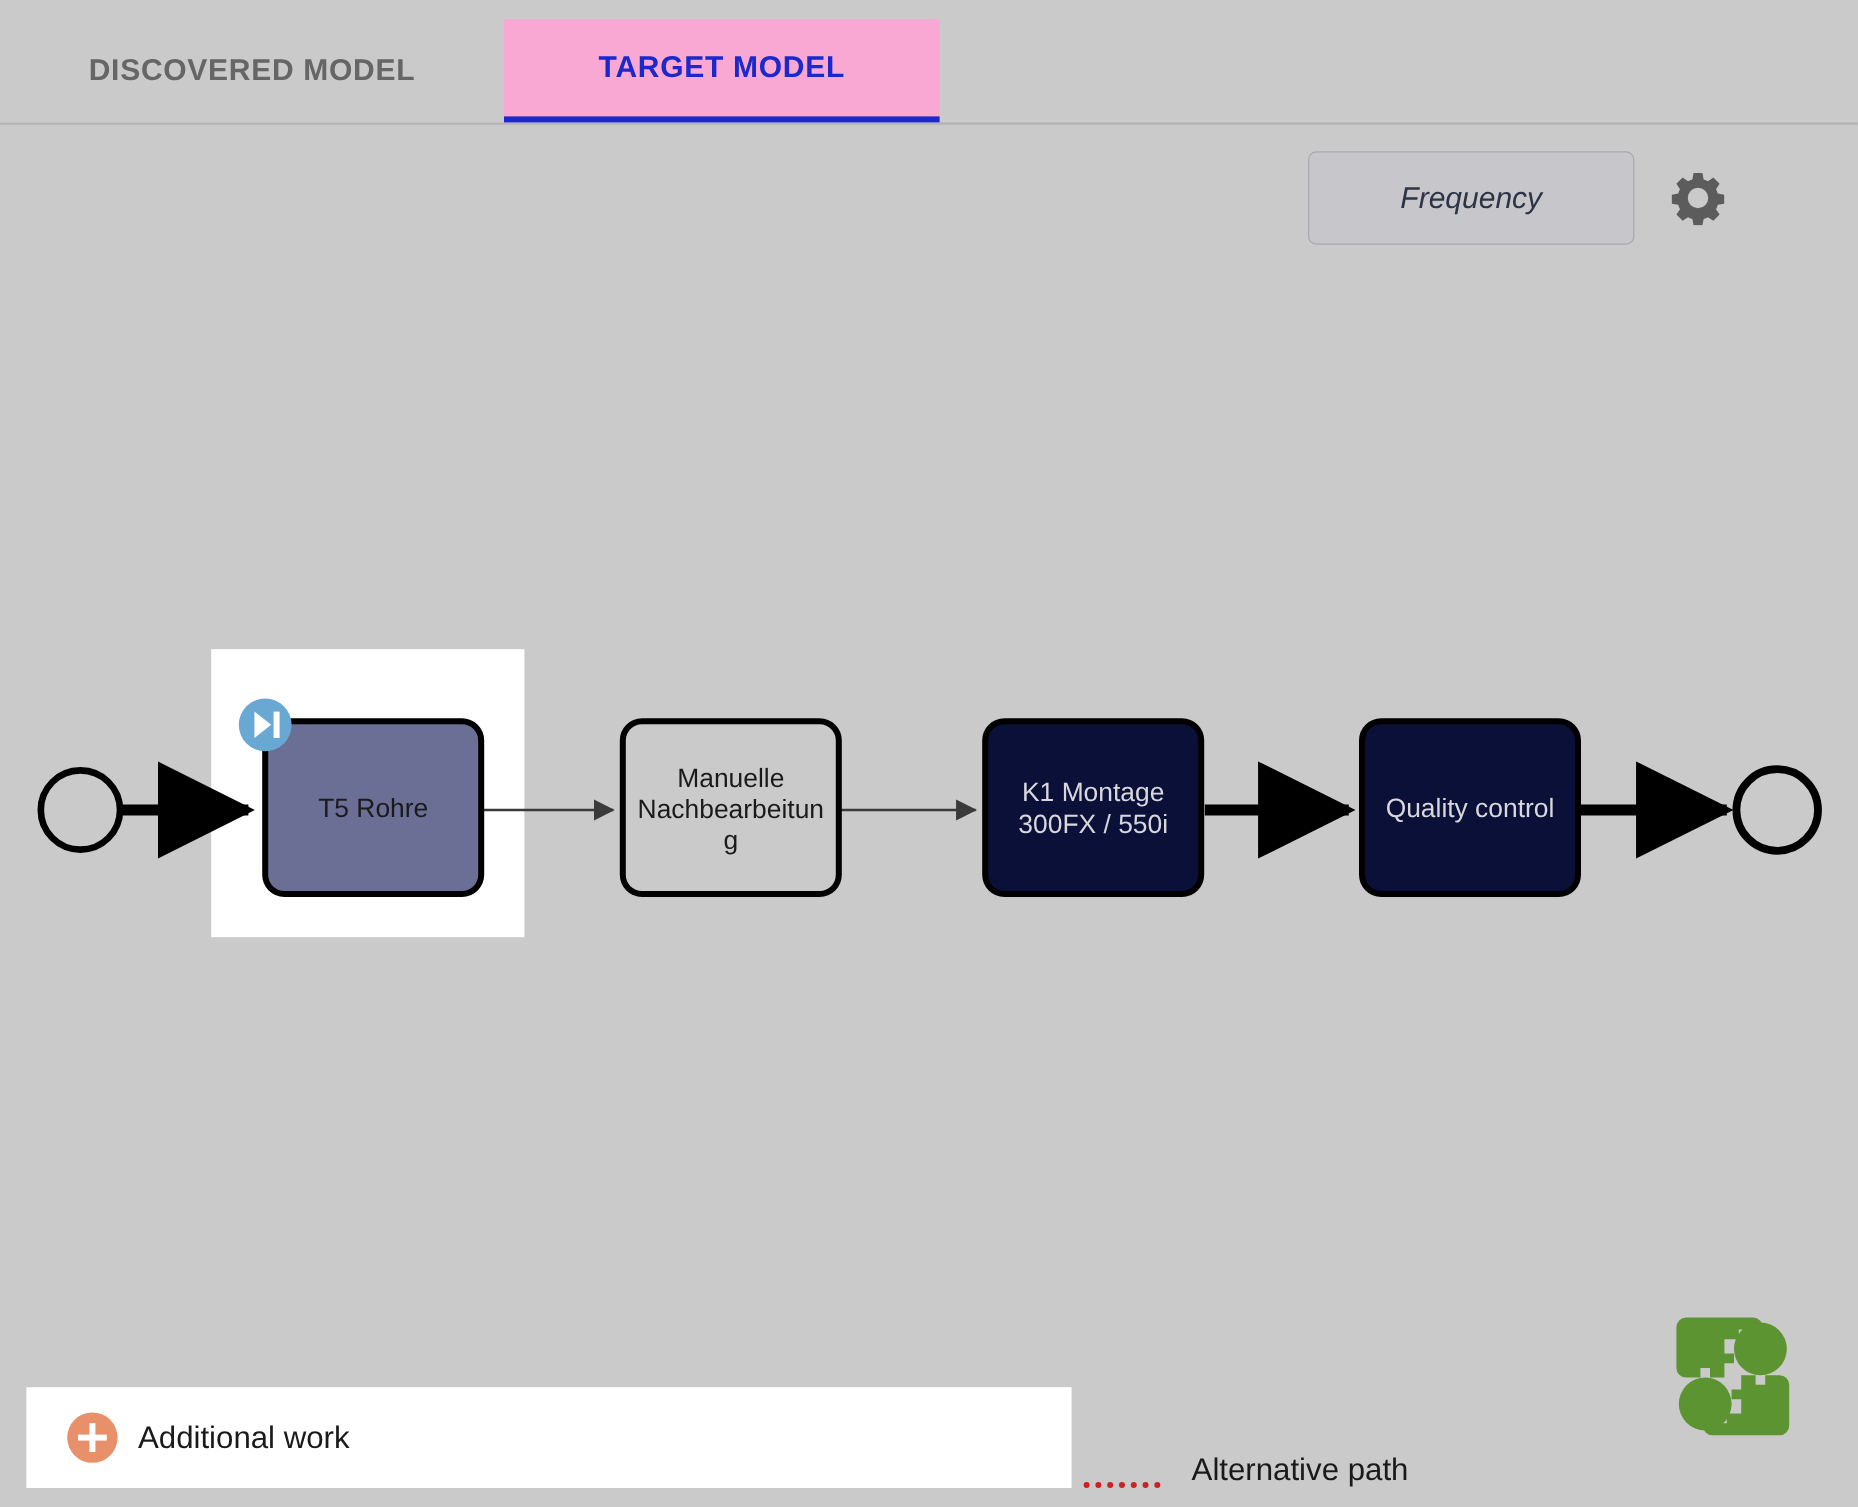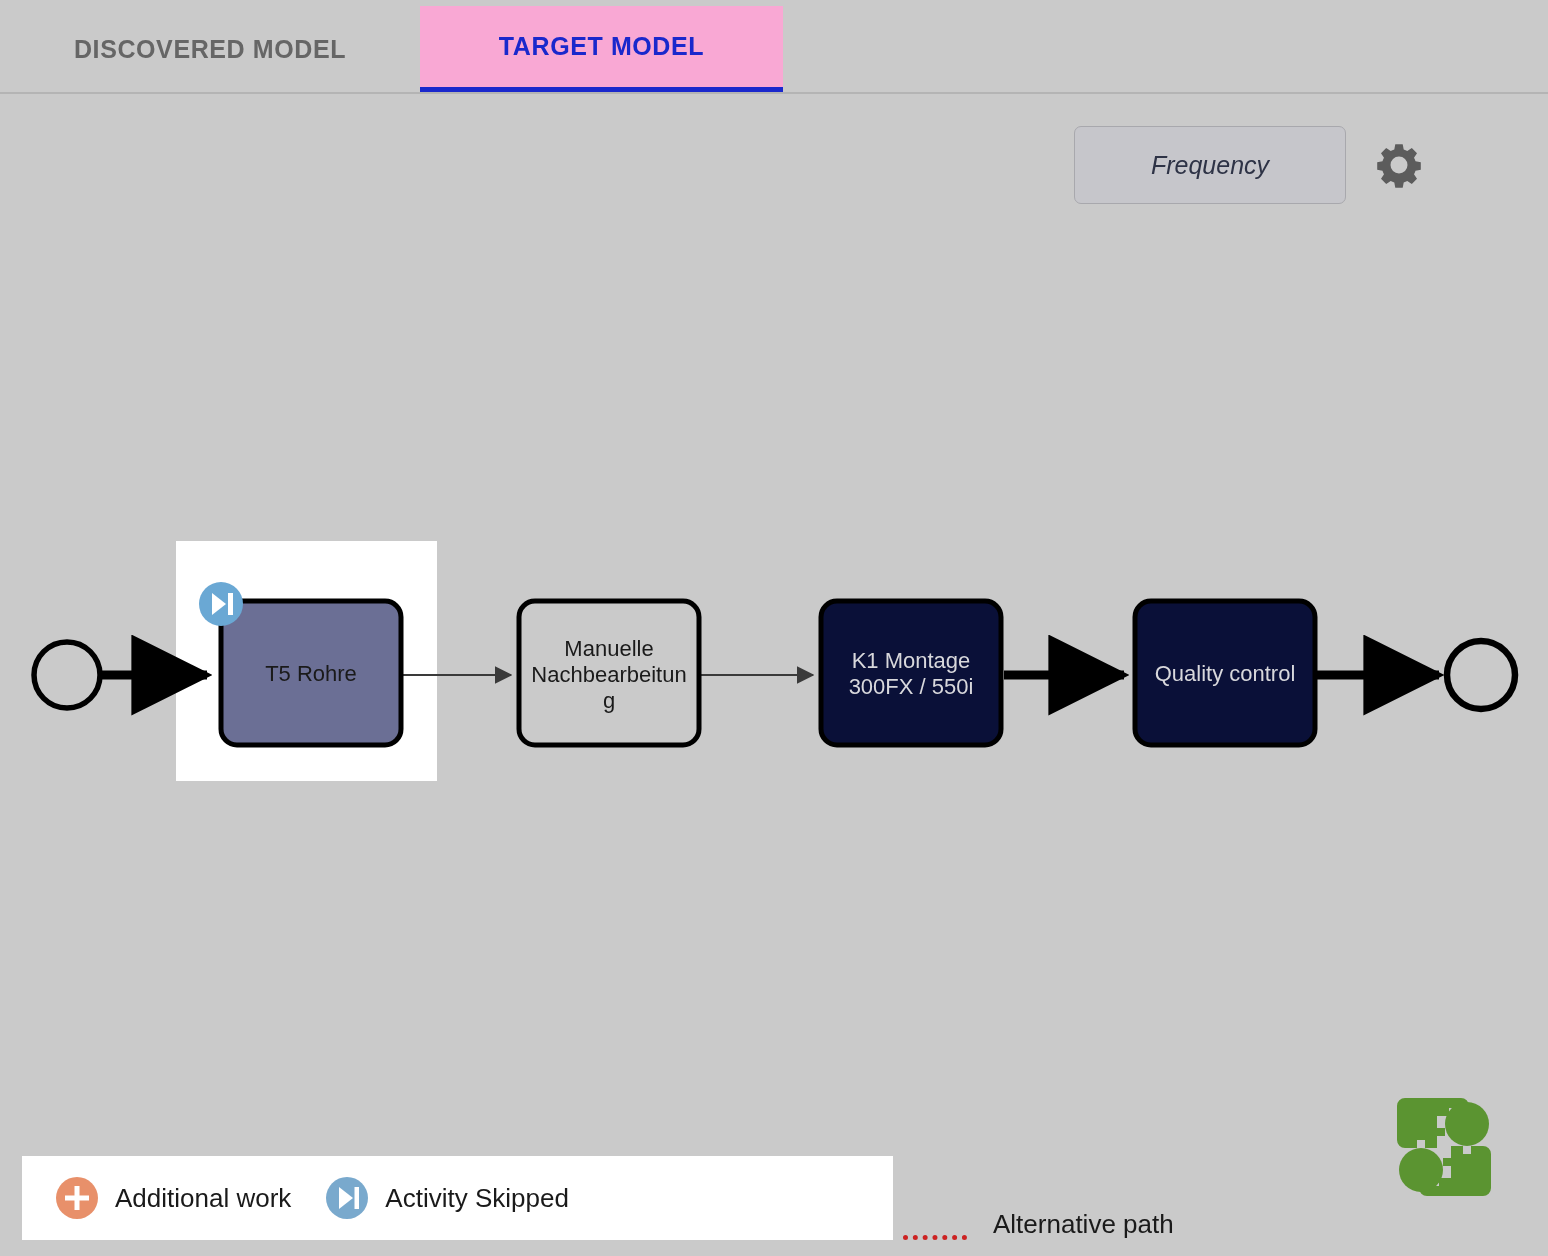--- a/index.html
+++ b/index.html
@@ -11,21 +11,21 @@
     height: 1256px;
     background: #cacaca;
     font-family: "Liberation Sans", sans-serif;
     overflow: hidden;
     position: relative;
   }
 
   
   #tab-bar {
     position: absolute;
-    left: 0; top: 6px;
+    left: 0; top: 16px;
     width: 1548px;
     height: 88px;
     display: flex;
     align-items: stretch;
     border-bottom: 2px solid #b4b4b4;
     box-sizing: border-box;
   }
   .tab {
     display: flex;
     align-items: center;
@@ -62,20 +62,21 @@
     width: 272px;
     height: 78px;
     border: 1px solid #a8a8ad;
     border-radius: 7px;
     background: #c6c6cb;
     display: flex;
     align-items: center;
     justify-content: center;
     cursor: pointer;
     box-sizing: border-box;
+    margin-left: 16px;
   }
   #frequency-button .label {
     font-size: 25px;
     font-style: italic;
     color: #2e3346;
   }
   #gear-button {
     width: 46px;
     height: 46px;
     cursor: pointer;
@@ -240,28 +241,20 @@
 
   <div class="legend-item li-0">
     <svg class="legend-icon" width="44" height="44" viewBox="0 0 44 44">
       <circle cx="22" cy="22" r="21" fill="#e8906a"></circle>
       <rect x="19.5" y="10" width="5" height="24" fill="#ffffff"></rect>
       <rect x="10" y="19.5" width="24" height="5" fill="#ffffff"></rect>
     </svg>
     <span class="legend-label">Additional work</span>
   </div>
 
-  <div class="legend-item li-1">
-    <svg class="legend-icon" width="44" height="44" viewBox="0 0 44 44">
-      <circle cx="22" cy="22" r="21" fill="#79a9cd"></circle>
-      <path d="M14,11 L28,22 L14,33 z" fill="#ffffff"></path>
-      <rect x="29.5" y="11" width="4.5" height="22" fill="#ffffff"></rect>
-    </svg>
-    <span class="legend-label">Activity Skipped</span>
-  </div>
 
 
 </div>
 
 <div id="legend-altpath">
   <div id="altpath-dash"></div>
   <span class="legend-label">Alternative path</span>
 </div>
 
 <svg id="logo" viewBox="0 0 110 110">

